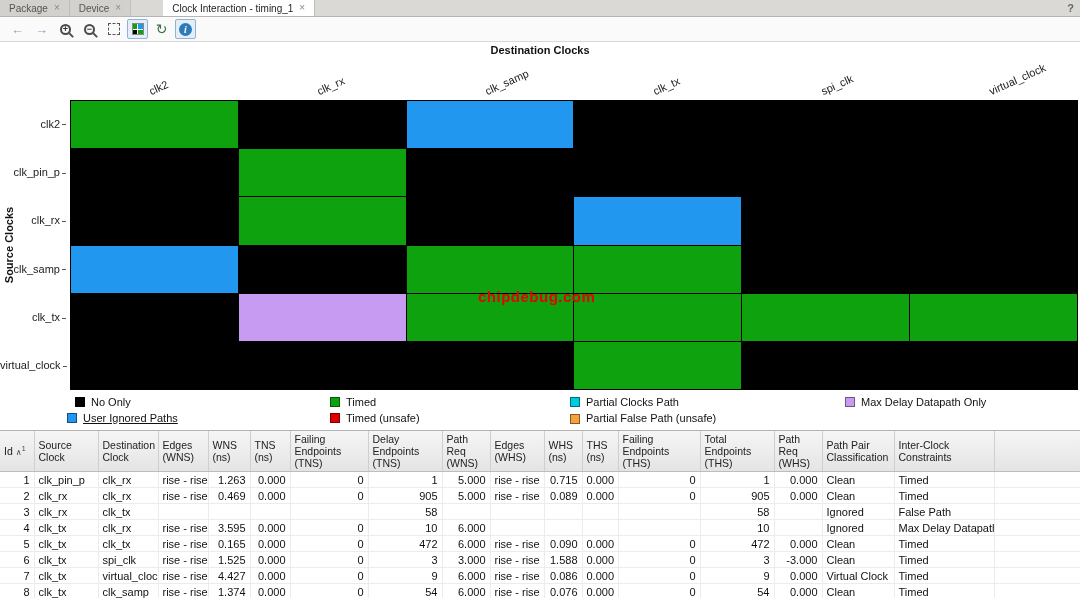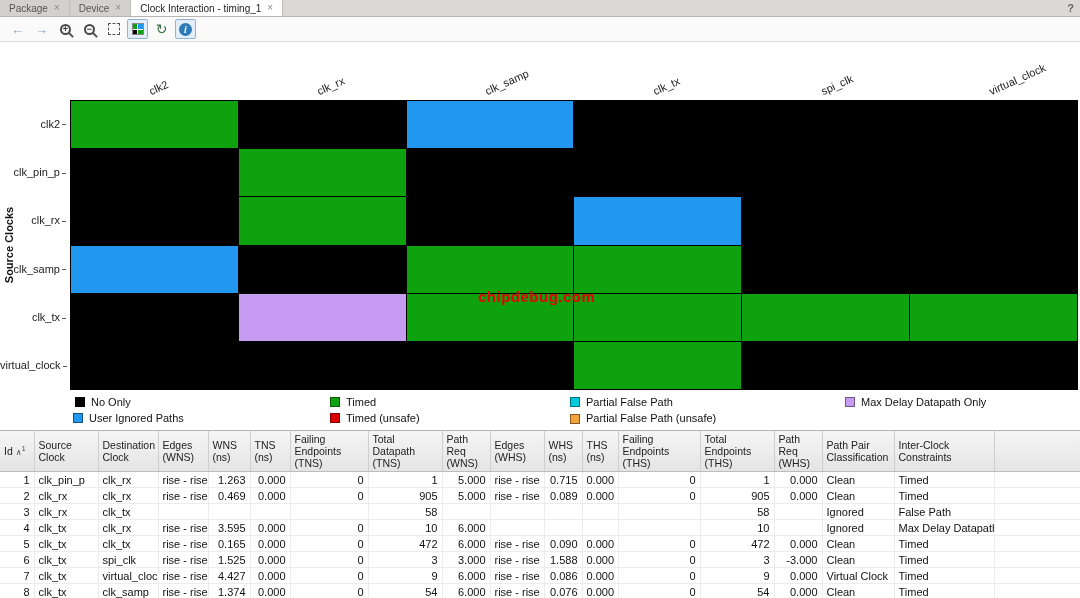--- a/index.html
+++ b/index.html
@@ -5,21 +5,21 @@
   * { margin:0; padding:0; box-sizing:border-box; }
   html,body { width:1080px; height:598px; overflow:hidden; background:#fff;
               font-family:"Liberation Sans", sans-serif; }
   .app { position:relative; width:1080px; height:598px; background:#fff; overflow:hidden; }
 
   
   .tabbar { position:absolute; left:0; top:0; width:1080px; height:17px;
             background:#dbd9d6; border-bottom:1px solid #b7b5b2; display:flex; }
   .tab { display:flex; align-items:center; gap:6px; padding:0 9px; font-size:10px;
          color:#555; border-right:1px solid #c1bfbc; background:#d3d1ce; }
-  .tab.active { background:#ffffff; color:#222; }
+  .tab.active { background:#ffffff; color:#222;margin-left:32px; }
   .tab-close { color:#8a8a8a; font-size:10px; line-height:1; }
   .help { position:absolute; right:6px; top:2px; font-size:11px; font-weight:bold; color:#666; }
 
   
   .toolbar { position:absolute; left:0; top:17px; width:1080px; height:25px; background:#fafafa;
              border-bottom:1px solid #d8d8d8; display:flex; align-items:center; padding-left:7px; gap:3px; }
   .tbtn { width:21px; height:20px; display:flex; align-items:center; justify-content:center;
           border:1px solid transparent; border-radius:2px; }
   .tbtn.toggled { border-color:#8fb3d4; background:#e3eef9; }
   .arrow { font-size:13px; color:#8ba3ba; font-weight:bold; line-height:1; }
@@ -129,20 +129,21 @@
     </span>
     <span class="tbtn">
       <span class="refresh">↻</span>
     </span>
     <span class="tbtn toggled">
       <span class="info-disc">i</span>
     </span>
   </div>
 
   <div class="chart">
+    <div class="chart-title">Destination Clocks</div>
     <div class="col-labels" id="colLabels">
         <span class="col-label" style="left: 82px;">clk2</span>
         <span class="col-label" style="left: 250px;">clk_rx</span>
         <span class="col-label" style="left: 418px;">clk_samp</span>
         <span class="col-label" style="left: 586px;">clk_tx</span>
         <span class="col-label" style="left: 754px;">spi_clk</span>
         <span class="col-label" style="left: 922px;">virtual_clock</span>
       </div>
     <div class="row-labels" id="rowLabels">
         <div class="row-label" style="top: 17.6667px;">clk2</div>
@@ -198,27 +199,27 @@
       <div class="legend-item" style="left: 75px; top: 3px;">
         <span class="swatch" style="background: rgb(0, 0, 0);"></span>
         <span>No Only</span>
       </div>
       <div class="legend-item" style="left: 330px; top: 3px;">
         <span class="swatch" style="background: rgb(14, 163, 14);"></span>
         <span>Timed</span>
       </div>
       <div class="legend-item" style="left: 570px; top: 3px;">
         <span class="swatch" style="background: rgb(0, 203, 220);"></span>
-        <span>Partial False Path</span>
+        <span>Partial Clocks Path</span>
       </div>
       <div class="legend-item" style="left: 845px; top: 3px;">
         <span class="swatch" style="background: rgb(199, 155, 242);"></span>
         <span>Max Delay Datapath Only</span>
       </div>
-      <div class="legend-item" style="left: 73px; top: 19px;">
+      <div class="legend-item" style="left: 67px; top: 19px; text-decoration: underline;">
         <span class="swatch" style="background: rgb(34, 151, 240);"></span>
         <span>User Ignored Paths</span>
       </div>
       <div class="legend-item" style="left: 330px; top: 19px;">
         <span class="swatch" style="background: rgb(222, 0, 0);"></span>
         <span>Timed (unsafe)</span>
       </div>
       <div class="legend-item" style="left: 570px; top: 19px; align-items: flex-end;">
         <span class="swatch" style="background: rgb(242, 163, 60);"></span>
         <span>Partial False Path (unsafe)</span>
@@ -249,21 +250,21 @@
         </colgroup>
         <thead>
           <tr>
             <th><span>Id</span><span class="sort">∧<sup>1</sup></span></th>
             <th><span>Source Clock</span></th>
             <th><span>Destination Clock</span></th>
             <th><span>Edges (WNS)</span></th>
             <th><span>WNS (ns)</span></th>
             <th><span>TNS (ns)</span></th>
             <th><span>Failing Endpoints (TNS)</span></th>
-            <th><span>Total Datapath (TNS)</span></th>
+            <th><span>Delay Endpoints (TNS)</span></th>
             <th><span>Path Req (WNS)</span></th>
             <th><span>Edges (WHS)</span></th>
             <th><span>WHS (ns)</span></th>
             <th><span>THS (ns)</span></th>
             <th><span>Failing Endpoints (THS)</span></th>
             <th><span>Total Endpoints (THS)</span></th>
             <th><span>Path Req (WHS)</span></th>
             <th><span>Path Pair Classification</span></th>
             <th><span>Inter-Clock Constraints</span></th>
             <th></th>

